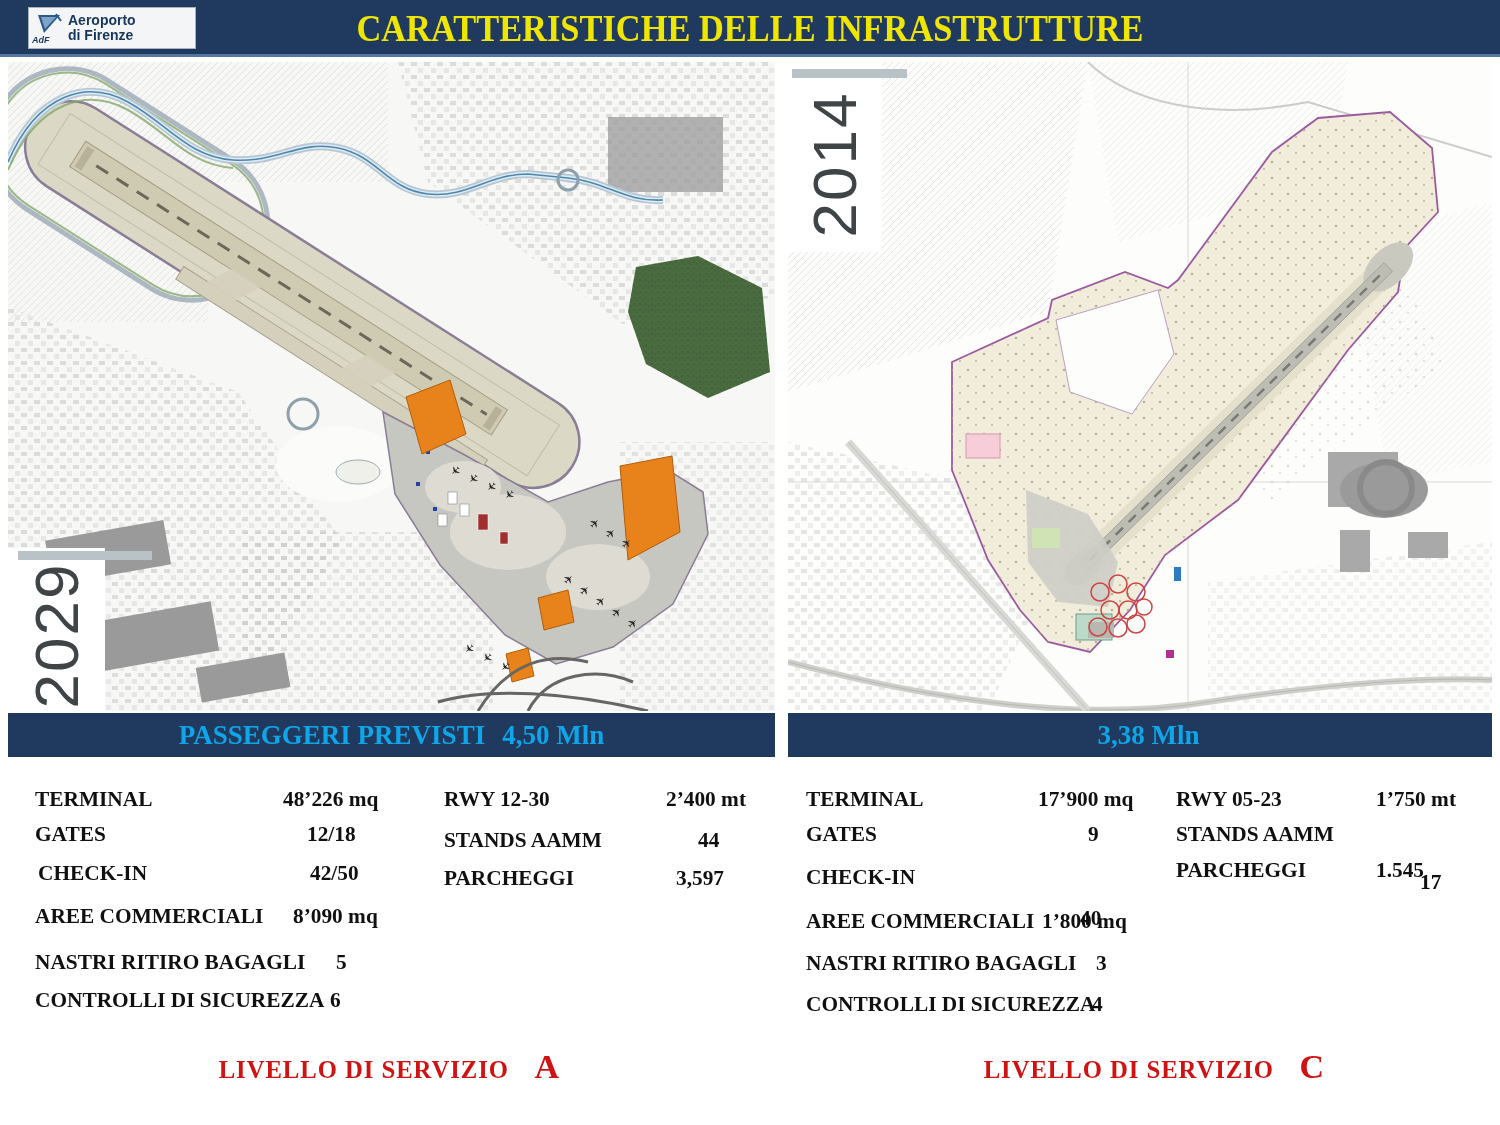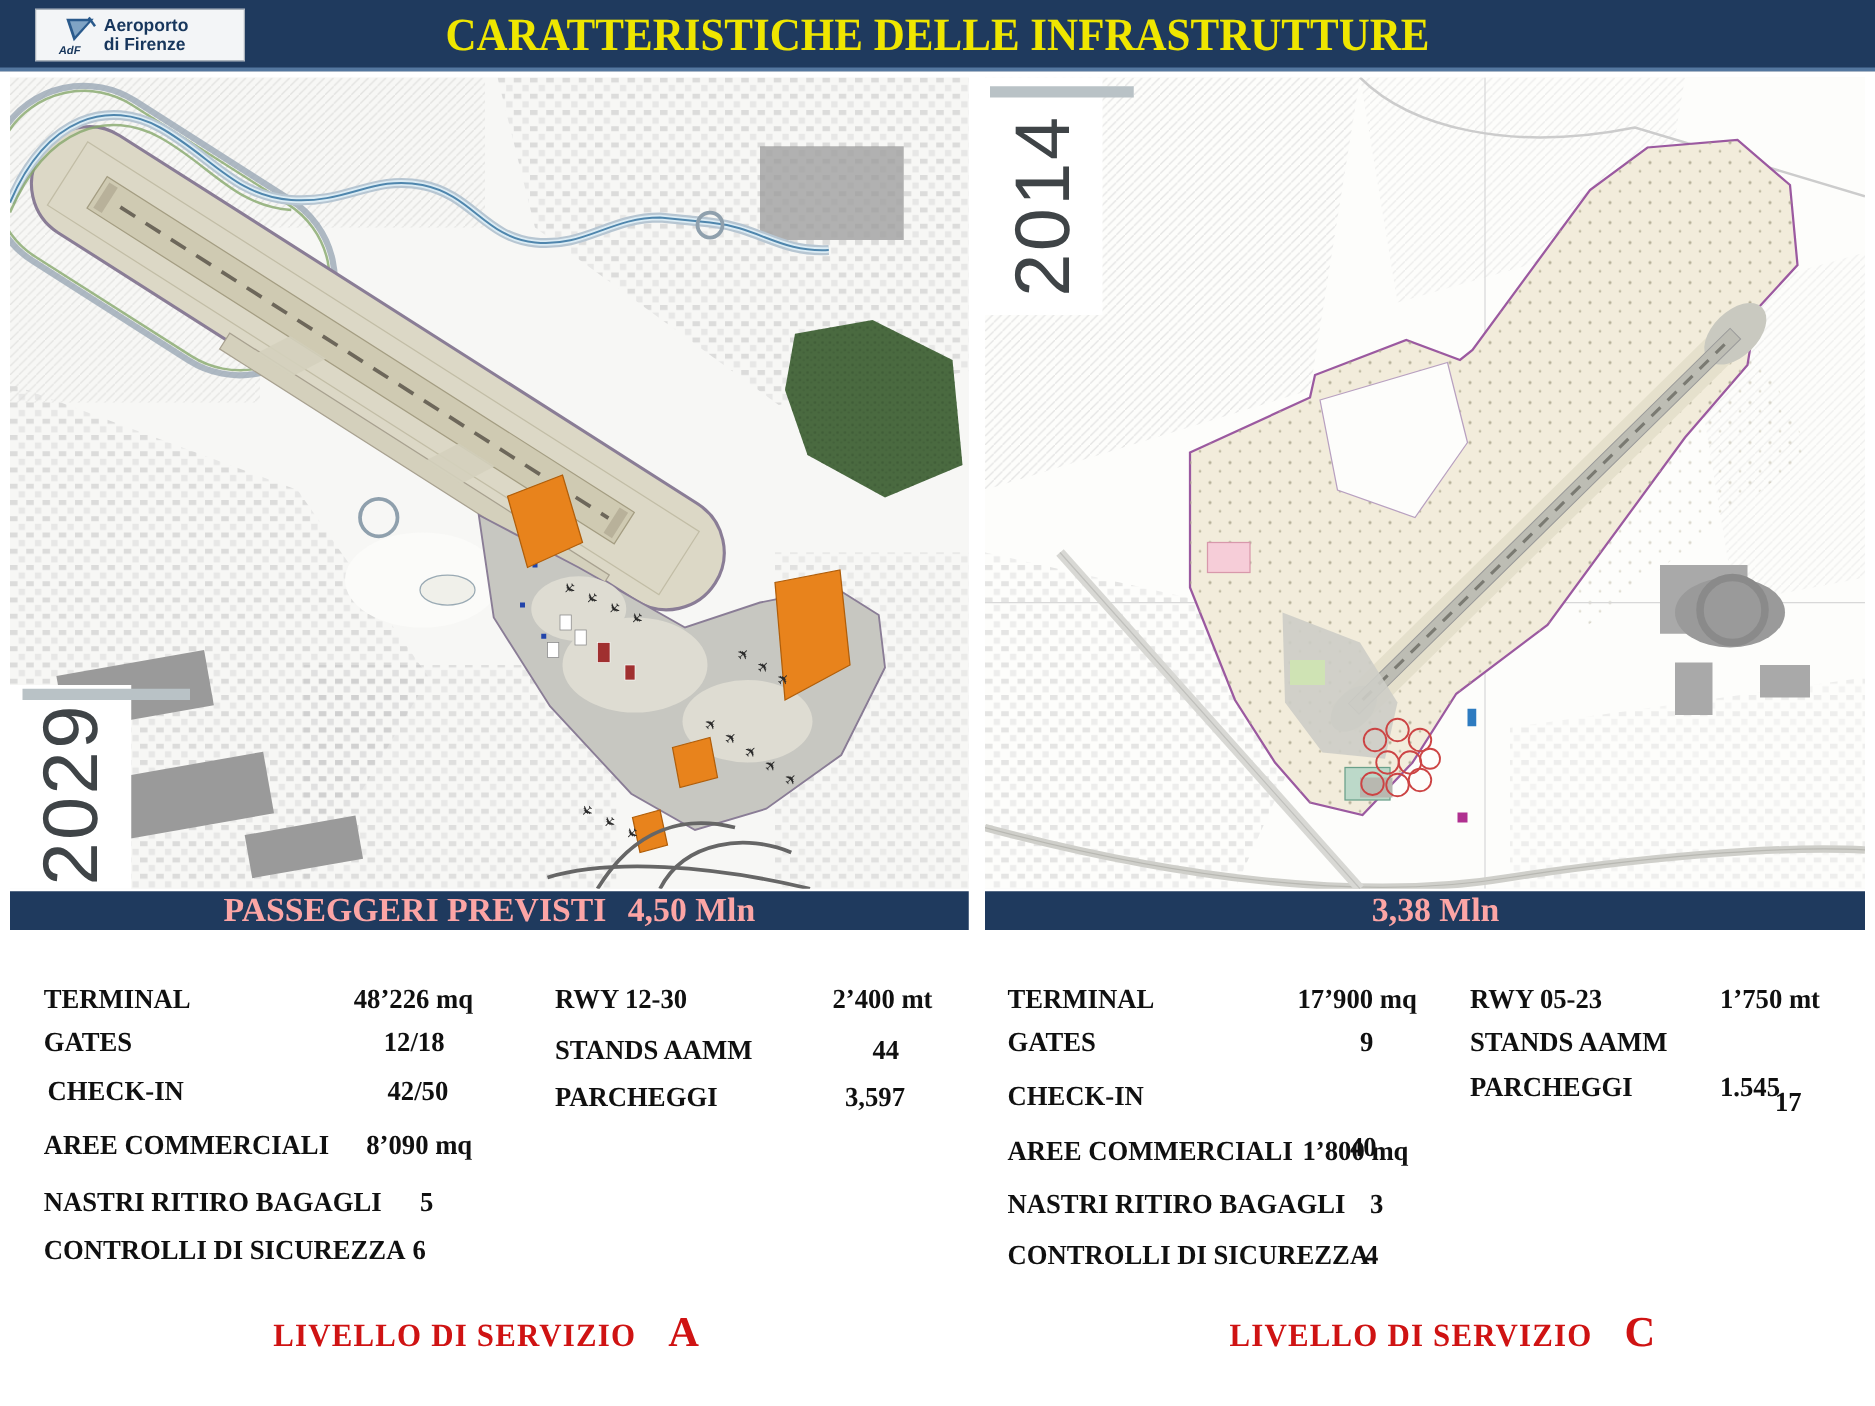--- a/index.html
+++ b/index.html
@@ -8,41 +8,41 @@
   .abs{position:absolute;}
 
   
   .top-bar{left:0;top:0;width:1500px;height:54px;background:#1f3a5e;
            border-bottom:3px solid #54779f;}
   .slide-title{left:0;top:7px;width:1500px;text-align:center;color:#efe600;
            font-size:37px;font-weight:bold;letter-spacing:0px;
            transform:scaleX(0.93);white-space:nowrap;}
   .logo{left:28px;top:7px;width:166px;height:40px;background:#f3f5f7;
         border:1px solid #aab3bc;display:flex;align-items:center;}
-  .logo-ico{width:34px;height:34px;margin-left:18px;position:relative;flex:0 0 auto;}
+  .logo-ico{width:34px;height:34px;margin-left:3px;position:relative;flex:0 0 auto;}
   .logo-txt{font-family:"Liberation Sans",sans-serif;color:#17365c;font-weight:bold;
         line-height:15px;font-size:14px;margin-left:2px;}
   .logo-abbr{position:absolute;left:0;bottom:0;font-family:"Liberation Sans",sans-serif;
         font-size:9px;font-weight:bold;color:#17365c;font-style:italic;}
 
   
   .map{top:62px;height:649px;background:#f7f7f5;}
   .map-l{left:8px;width:767px;}
   .map-r{left:788px;width:704px;}
 
   
   .year-strip{background:#ffffff;}
   .year-bar{background:#b9c2c6;}
   .year-box{display:flex;align-items:center;justify-content:center;}
   .year-box span{transform:rotate(-90deg);white-space:nowrap;
         font-family:"Liberation Sans",sans-serif;font-size:62px;color:#3f4447;
         letter-spacing:2px;}
 
   
-  .banner{top:713px;height:31px;background:#1f3a5e;color:#fca5a5;display:flex;
+  .banner{top:713px;height:44px;background:#1f3a5e;color:#0ea5e9;display:flex;
           align-items:center;justify-content:center;font-weight:bold;font-size:27px;
           white-space:nowrap;}
   .banner .val{margin-left:17px;}
   .banner-l{left:8px;width:767px;}
   .banner-r{left:788px;width:704px;}
 
   
   .s-label,.s-value{position:absolute;font-weight:bold;font-size:22px;color:#101010;
           white-space:nowrap;transform:scaleX(0.97);transform-origin:left;}
 

